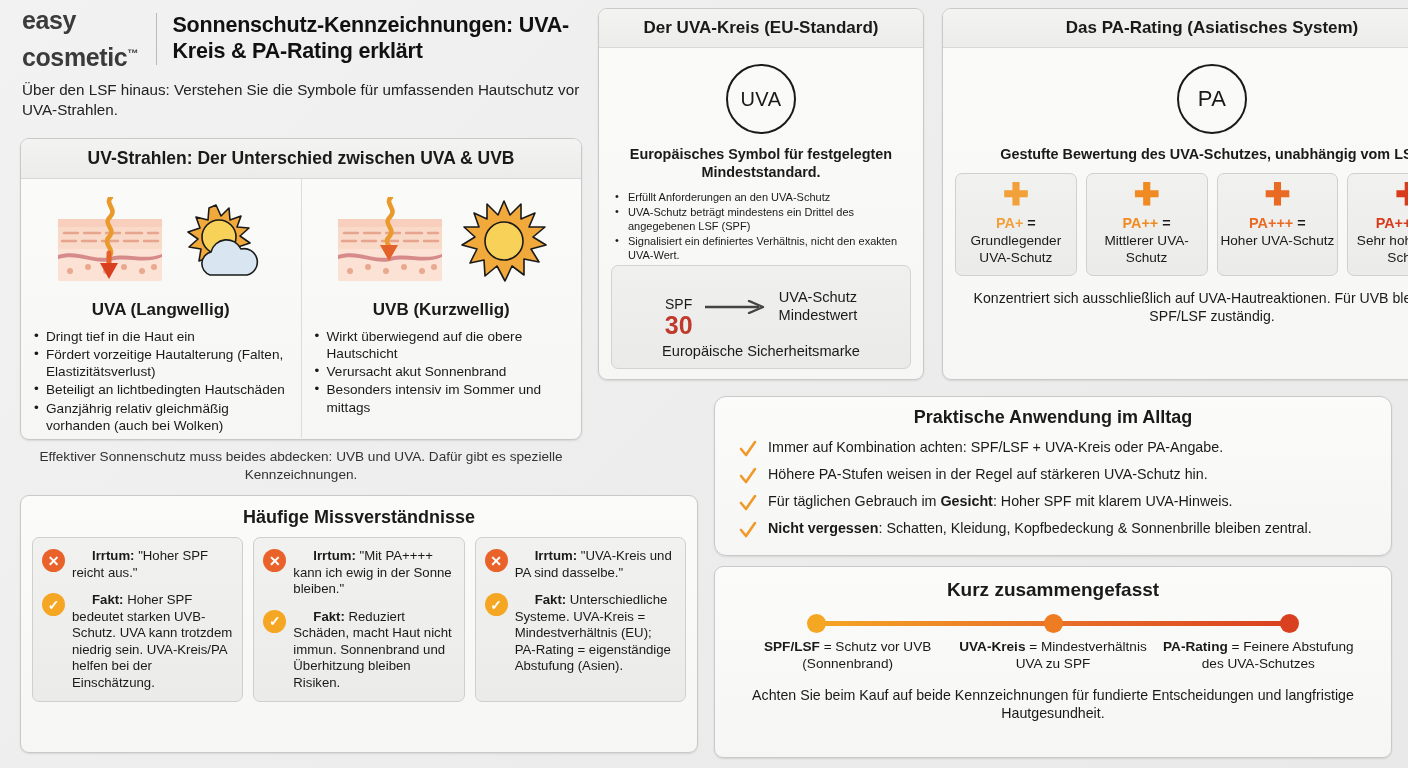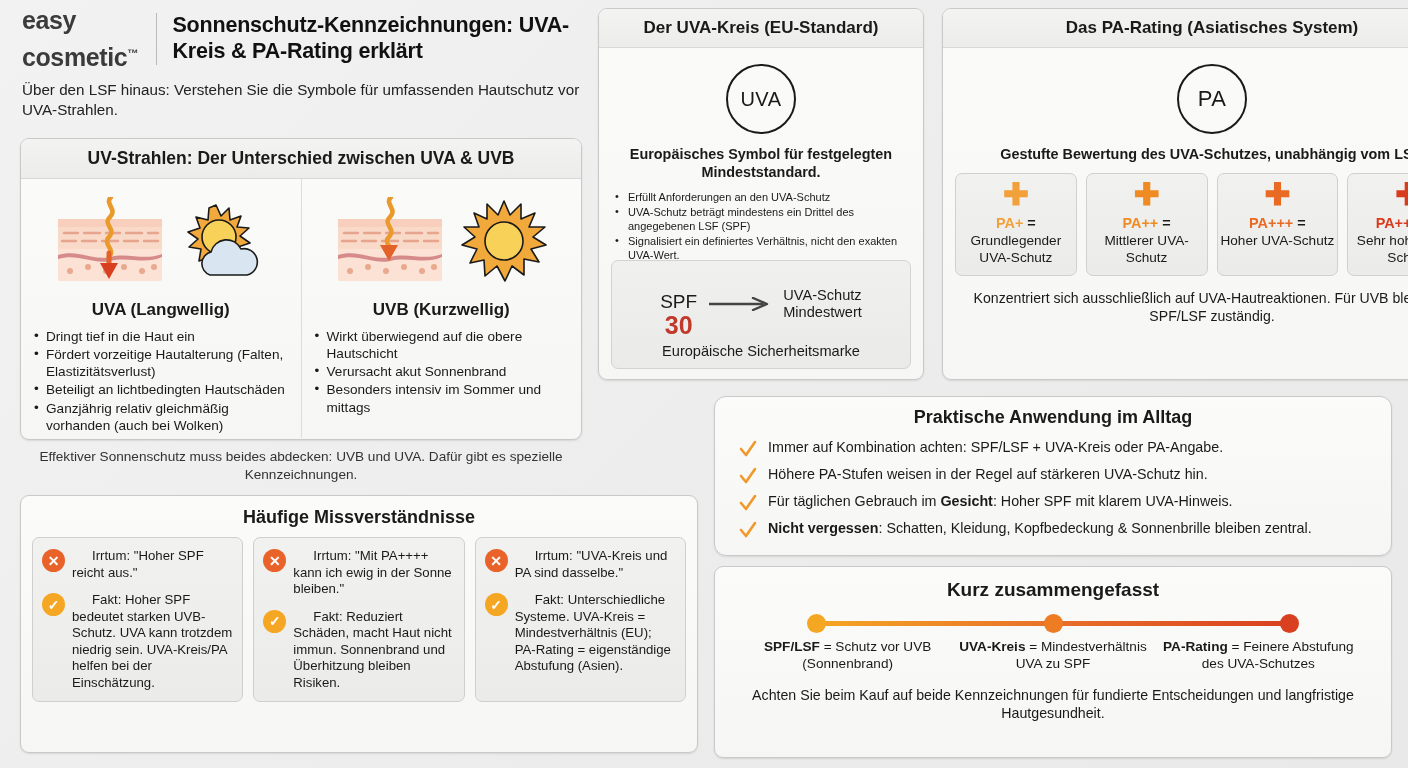--- a/index.html
+++ b/index.html
@@ -63,21 +63,21 @@
 
   
   #myths { left:20px; top:495px; width:678px; height:258px; }
   #myths .m-title { text-align:center; font-size:18px; font-weight:bold; padding:11px 0 9px; }
   .m-row { display:flex; gap:10px; padding:0 11px 11px; }
   .m-card { flex:1; background:linear-gradient(180deg,#f1f1f0 0%,#ebebea 100%);
             border:1px solid #cfcfcf; border-radius:7px; padding:10px 9px 10px; }
   .m-item { display:flex; gap:7px; margin-bottom:11px; }
   .m-item:last-child { margin-bottom:0; }
   .m-item .txt { font-size:13.2px; line-height:1.25; }
-  .m-item .txt b { font-weight:normal;padding-left:20px; }
+  .m-item .txt b { font-weight:bold;padding-left:20px; }
   .badge { flex:0 0 auto; width:23px; height:23px; border-radius:50%;
            display:flex; align-items:center; justify-content:center;
            color:#fff; font-size:14px; font-weight:bold; margin-top:1px; }
   .badge.x { background:#e8622a; }
   .badge.c { background:#f5a623; }
 
   
   #uvakreis { left:598px; top:8px; width:326px; height:372px; }
   #uvakreis .card-head { font-size:17px; padding:9px 0; }
   .ring { width:70px; height:70px; border:2.4px solid #1a1a1a; border-radius:50%;
@@ -87,21 +87,21 @@
   .center-sub { text-align:center; font-size:14.4px; font-weight:bold; line-height:1.25;
                 margin:11px 14px 0; }
   .ul-tight { margin:10px 14px 0 16px; font-size:11px; line-height:1.27; }
   .ul-tight li { list-style:none; position:relative; padding-left:13px; margin-bottom:1px;}
   .ul-tight li:before { content:"•"; position:absolute; left:0; top:-1px; }
   .spfbox { position:absolute; left:12px; right:12px; bottom:10px;
             background:linear-gradient(180deg,#f0f0ef 0%,#eaeae9 100%);
             border:1px solid #d3d3d3; border-radius:7px; padding:9px 8px 9px; }
   .spfrow { display:flex; align-items:center; justify-content:center; gap:10px; }
   .spfleft { text-align:center; }
-  .spfleft .k { font-size:19px; line-height:1.05;margin-top:22px; }
+  .spfleft .k { font-size:14px; line-height:1.05;margin-top:22px; }
   .spfleft .v { font-size:25px; font-weight:bold; color:#c0392b; line-height:1.1; }
   .arrowline { width:66px; height:14px; }
   .spfright { font-size:14.6px; line-height:1.2; text-align:center; }
   .spffoot { text-align:center; font-size:14.6px; margin-top:4px; }
 
   
   #parating { left:942px; top:8px; width:540px; height:372px; }
   #parating .card-head { font-size:17px; padding:9px 0; }
   .pa-grid { display:flex; gap:9px; padding:10px 12px 0; }
   .pa-cell { flex:1; background:linear-gradient(180deg,#f1f1f0 0%,#ebebea 100%);

